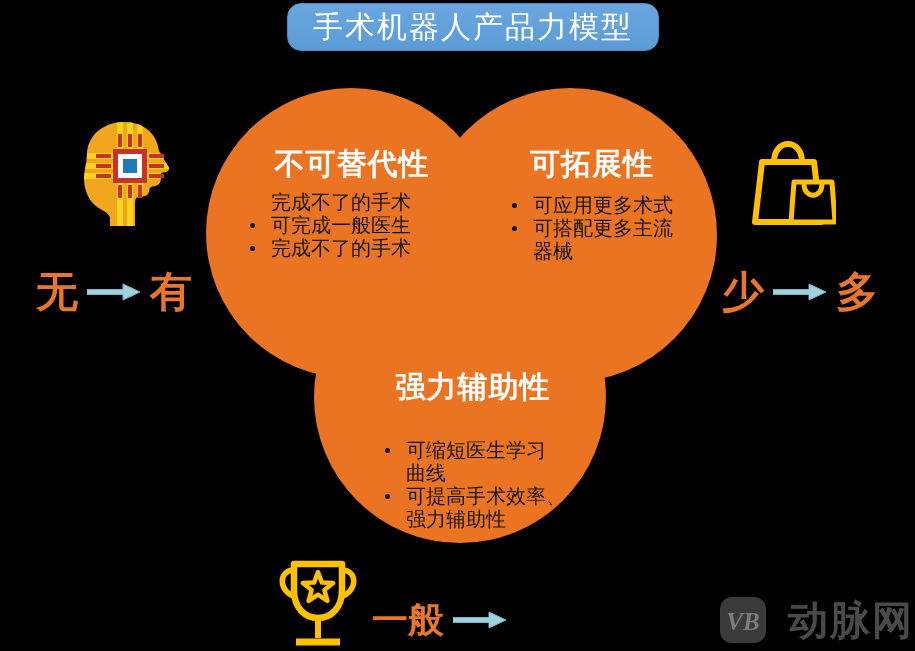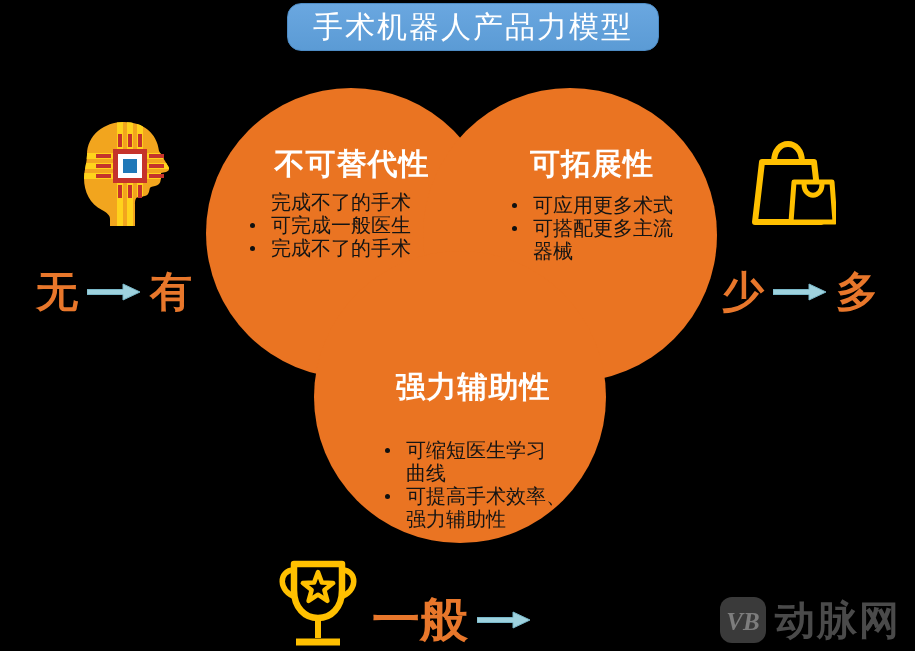--- a/index.html
+++ b/index.html
@@ -45,28 +45,28 @@
   .btext{white-space:nowrap;}
   
   .spec-row{position:absolute;display:flex;align-items:center;gap:9px;}
   .row-left{left:36px;top:268px;}
   .row-right{left:722px;top:268px;}
   .row-bottom{left:372px;top:596px;}
   .spec-label{
     color:#E8772B;font-weight:800;font-size:42px;line-height:48px;
     font-family:"Liberation Serif",serif;white-space:nowrap;
   }
-  .row-bottom .spec-label{font-size:48px;}
+  .row-bottom .spec-label{font-size:36px;}
   
   .icon-abs{position:absolute;}
   .head-icon{left:78px;top:120px;}
   .bags-icon{left:744px;top:130px;}
   .trophy-icon{left:274px;top:558px;}
   
-  .logo{position:absolute;left:720px;top:597px;display:flex;align-items:center;gap:9px;}
+  .logo{position:absolute;left:720px;top:597px;display:flex;align-items:center;gap:22px;}
   .logo-box{
     width:46px;height:46px;background:#3A3A3A;border-radius:12px;
     display:flex;align-items:center;justify-content:center;
   }
   .logo-text{
     color:#4A4A4A;font-size:40px;font-weight:600;letter-spacing:2px;
     line-height:46px;white-space:nowrap;
   }
 </style>
 </head>

